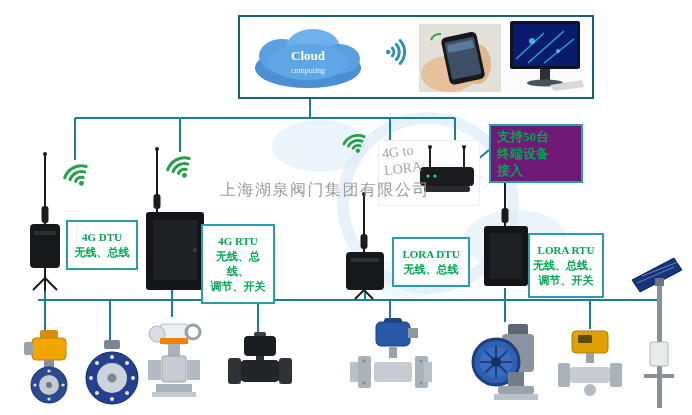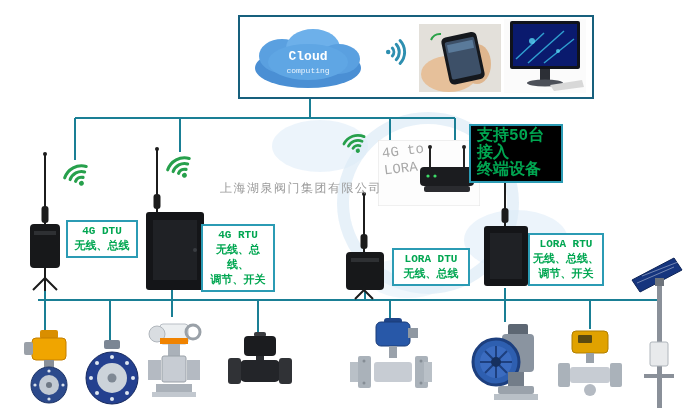--- a/index.html
+++ b/index.html
@@ -1,27 +1,27 @@
 <!DOCTYPE html>
 <html><head>
 <meta charset="utf-8">
 <style>
   html,body{margin:0;padding:0;background:#fff;}
   .stage{position:relative;width:692px;height:415px;background:#ffffff;overflow:hidden;
-         font-family:Liberation Mono, monospace;}
+         font-family:Liberation Serif, serif;}
   .abs{position:absolute;}
   .top-box{position:absolute;left:238px;top:15px;width:352px;height:80px;
            border:2px solid #17607d;background:#ffffff;z-index:2;}
   .label-box{position:absolute;border:2px solid #2b9bb4;background:#ffffff;color:#00a651;
              text-align:center;font-size:11px;font-weight:bold;line-height:15px;
-             padding:2px 3px;z-index:4;}
-  .callout{position:absolute;left:469px;top:124px;width:78px;border:2px solid #2b9bb4;
-           background:#000000;color:#00a651;font-size:16px;font-weight:bold;
+             padding:8px 3px;z-index:4;}
+  .callout{position:absolute;left:489px;top:124px;width:78px;border:2px solid #2b9bb4;
+           background:#701a75;color:#00a651;font-size:13px;font-weight:bold;
            line-height:17px;padding:2px 6px;z-index:4;}
-  .watermark-text{position:absolute;left:220px;top:180px;font-size:12px;color:#9b9b9b;
+  .watermark-text{position:absolute;left:220px;top:180px;font-size:16px;color:#9b9b9b;
                   letter-spacing:1.5px;z-index:6;}
   .gateway-label{position:absolute;left:383px;top:143px;color:#a8a8a8;font-size:14px;
                  line-height:17px;z-index:5;transform:rotate(-7deg);}
   svg{display:block;}
 </style>
 </head>
 <body>
 
 <div class="stage">
 
@@ -125,22 +125,22 @@
     <rect x="46" y="46" width="46" height="6" rx="2" fill="#2a2b2f"></rect>
   </svg>
 
   <div class="gateway-label">
     <div>4G to</div>
     <div>LORA</div>
   </div>
 
   <div class="callout">
     <div>支持50台</div>
+    <div>终端设备</div>
     <div>接入</div>
-    <div>终端设备</div>
   </div>
 
   <svg class="abs" style="left:24px;top:150px;z-index:3" width="46" height="142" viewBox="0 0 46 142">
     <line x1="21" y1="5" x2="21" y2="76" stroke="#1c1c1c" stroke-width="2"></line>
     <circle cx="21" cy="4" r="2" fill="#1c1c1c"></circle>
     <rect x="17.5" y="56" width="7" height="17" rx="3" fill="#1c1c1c"></rect>
     <rect x="6" y="74" width="30" height="44" rx="4" fill="#17181a"></rect>
     <rect x="10" y="81" width="22" height="4" fill="#2e3033"></rect>
     <line x1="21" y1="118" x2="21" y2="130" stroke="#1c1c1c" stroke-width="2"></line>
     <path d="M21,128 L9,140 M21,128 L33,140 M21,128 L21,141" stroke="#1c1c1c" stroke-width="2" fill="none"></path>
@@ -176,21 +176,21 @@
     <div>4G DTU</div>
     <div>无线、总线</div>
   </div>
 
   <div class="label-box" style="left:201px;top:224px;width:64px">
     <div>4G RTU</div>
     <div>无线、总线、</div>
     <div>调节、开关</div>
   </div>
 
-  <div class="label-box" style="left:392px;top:248px;width:68px">
+  <div class="label-box" style="left:392px;top:237px;width:68px">
     <div>LORA DTU</div>
     <div>无线、总线</div>
   </div>
 
   <div class="label-box" style="left:528px;top:233px;width:66px">
     <div>LORA RTU</div>
     <div>无线、总线、</div>
     <div>调节、开关</div>
   </div>
 

